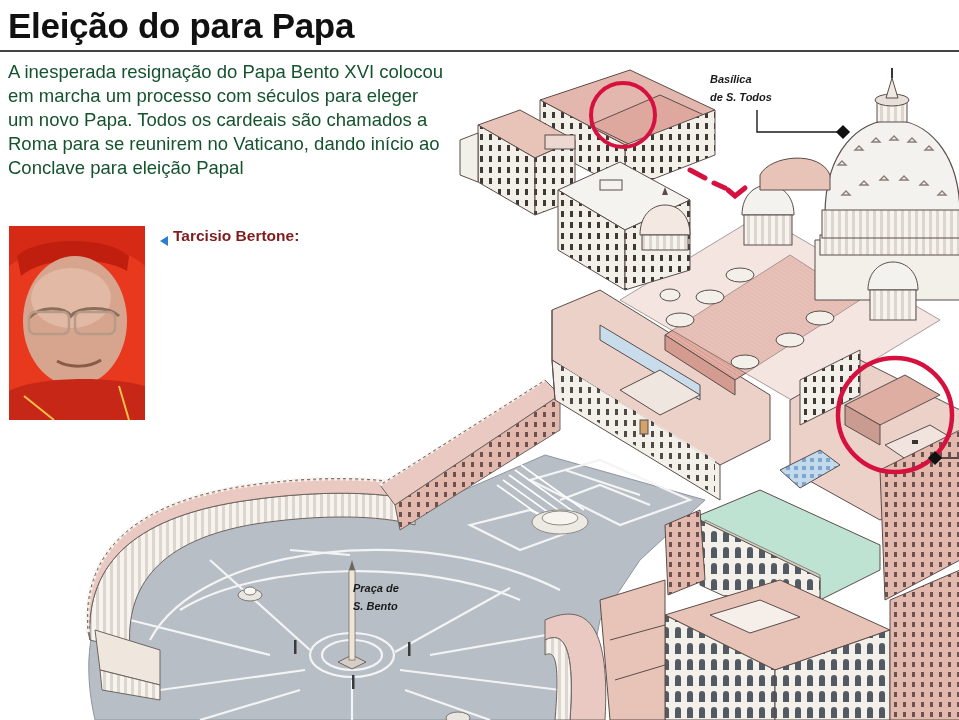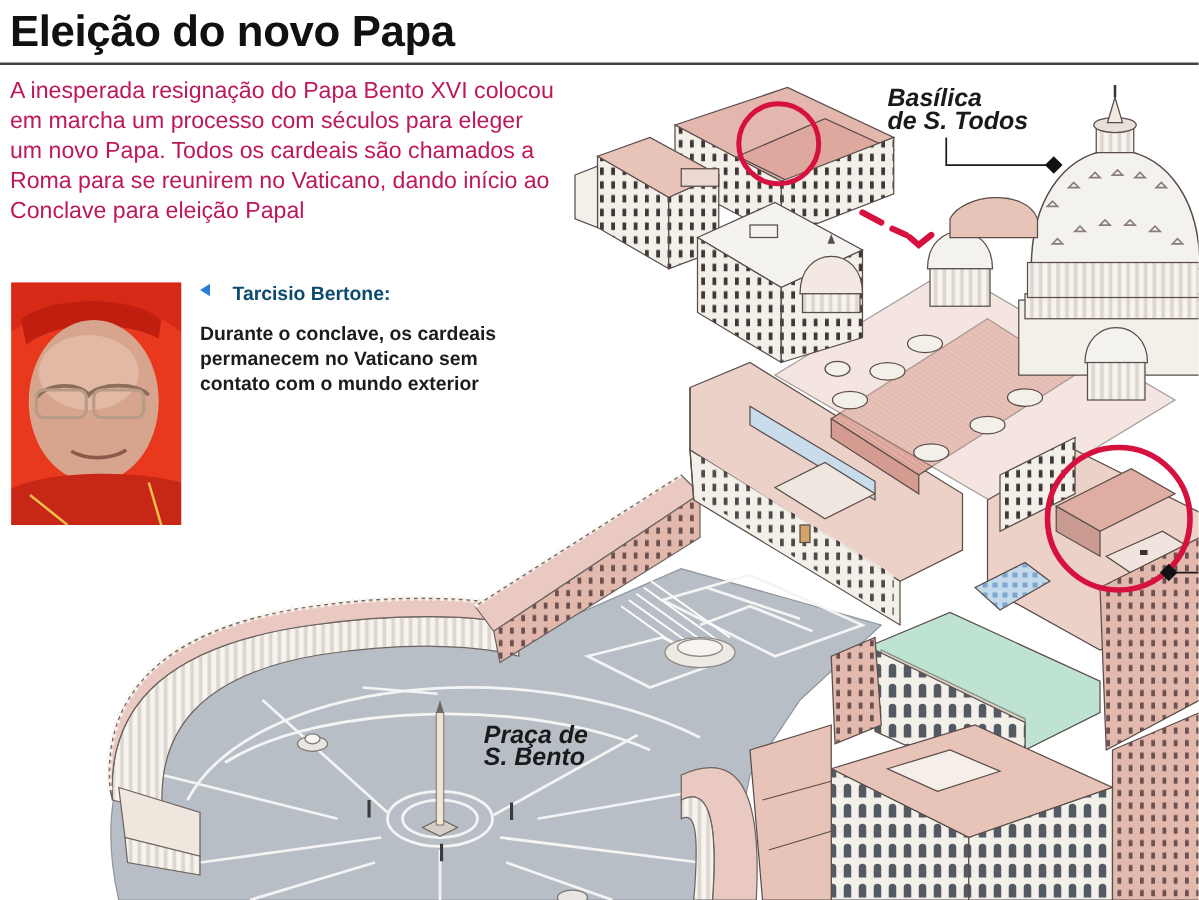--- a/index.html
+++ b/index.html
@@ -14,51 +14,51 @@
   .title-rule {
     position: absolute; left: 0; top: 50px; width: 959px; height: 2px; background: #444;
   }
 
   .map {
     position: absolute; left: 0; top: 52px; width: 959px; height: 668px;
   }
 
   .intro {
     position: absolute; left: 8px; top: 60px; width: 440px;
-    font-size: 18.5px; line-height: 24px; color: #be185d;
+    font-size: 18.5px; line-height: 24px; color: #14532d;
   }
 
   .portrait {
     position: absolute; left: 9px; top: 226px; width: 136px; height: 194px;
     background: #e8391f; overflow: hidden;
   }
 
   .caption {
     position: absolute; left: 160px; top: 227px; width: 250px;
     font-size: 15.5px; line-height: 18.5px; color: #3e3e3e;
   }
-  .caption .name { font-weight: 700; color: #0c4a6e; display: flex; align-items: flex-start; gap: 18px; }
+  .caption .name { font-weight: 700; color: #7f1d1d; display: flex; align-items: flex-end; gap: 5px; }
   .caption .arrow {
     width: 0; height: 0; border-top: 5px solid transparent; border-bottom: 5px solid transparent;
     border-right: 8px solid #2a7fd4; display: inline-block;
   }
   .caption .bold-note {
     margin-top: 12px; font-weight: 700; color: #1c1c1c; font-size: 15.5px; line-height: 20px;
   }
 
   .label {
-    position: absolute; font-style: italic; font-weight: 700; font-size: 20px; line-height: 18px; color: #1a1a1a;
+    position: absolute; font-style: italic; font-weight: 700; font-size: 11px; line-height: 18px; color: #1a1a1a;
   }
   .label-basilica { left: 710px; top: 70px; }
-  .label-praca { left: 387px; top: 579px; }
+  .label-praca { left: 353px; top: 579px; }
 </style>
 </head>
 <body>
 
-<div class="title">Eleição do novo Papa</div>
+<div class="title">Eleição do para Papa</div>
 <div class="title-rule"></div>
 
 <svg class="map" viewBox="0 52 959 668" width="959" height="668" xmlns="http://www.w3.org/2000/svg">
   <defs>
     <pattern id="win" width="9" height="11" patternUnits="userSpaceOnUse">
       <rect width="9" height="11" fill="#f3efe9"></rect>
       <rect x="3" y="2" width="3" height="6" fill="#3f3837"></rect>
     </pattern>
     <pattern id="winp" width="9" height="10" patternUnits="userSpaceOnUse">
       <rect width="9" height="10" fill="#e3b9ae"></rect>
@@ -293,21 +293,20 @@
     <path d="M15 170 L45 194" stroke="#f0c04a" stroke-width="2"></path>
     <path d="M110 160 L120 194" stroke="#f0c04a" stroke-width="2"></path>
   </svg>
 </div>
 
 <div class="caption">
   <div class="name">
     <span class="arrow"></span>
     <span>Tarcisio Bertone:</span>
   </div>
-  <div class="bold-note">Durante o conclave, os cardeais permanecem no Vaticano sem contato com o mundo exterior</div>
 </div>
 
 <div class="label label-basilica">
   <div>Basílica</div>
   <div>de S. Todos</div>
 </div>
 <div class="label label-praca">
   <div>Praça de</div>
   <div>S. Bento</div>
 </div>

